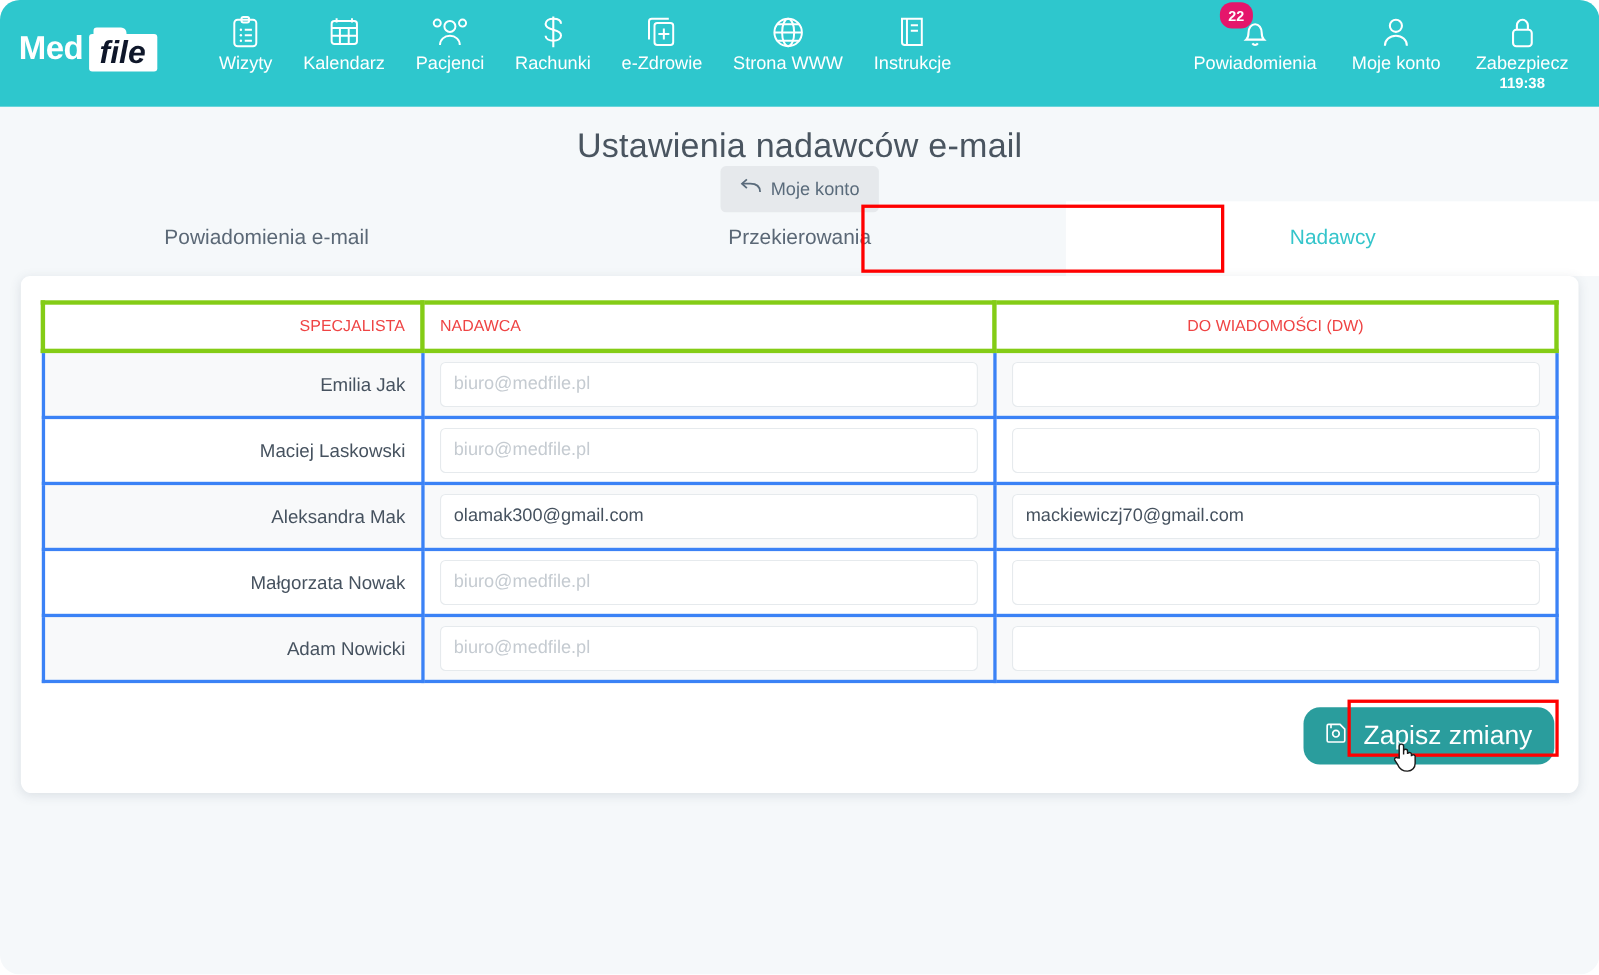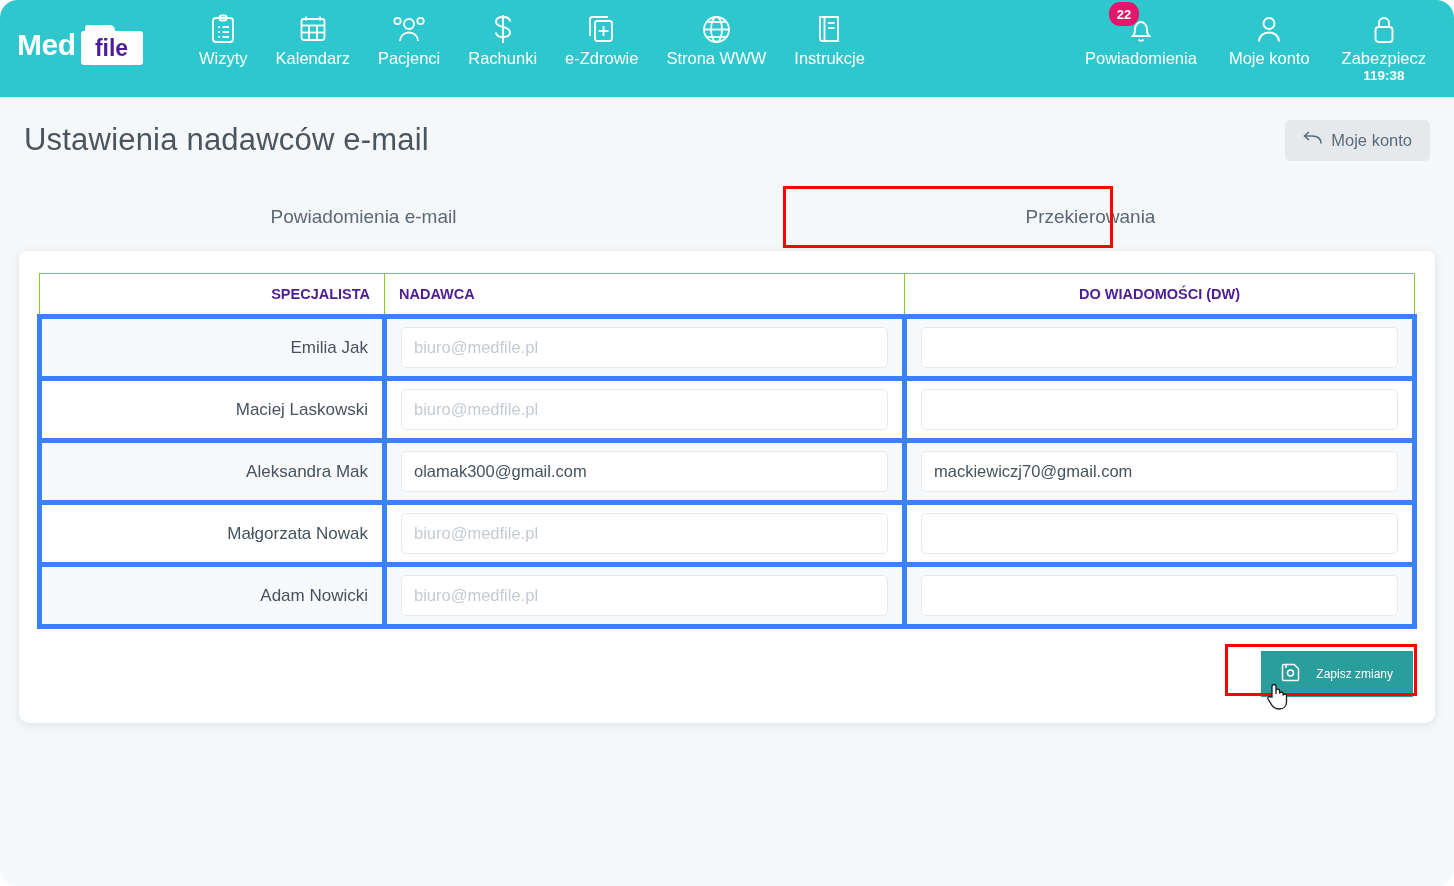--- a/index.html
+++ b/index.html
@@ -66,23 +66,24 @@
     background: #ffffff;
     border-radius: 3px;
   }
   .logo-file-text {
     position: absolute;
     left: 0; top: 6px;
     width: 62px; height: 34px;
     display: flex;
     align-items: center;
     justify-content: center;
-    color: #4c1d95;
-    font-size: 23px;
+    color: #0f172a;
+    font-size: 29px;
     font-weight: bold;
+    font-style: italic;
     letter-spacing: 0px;
   }
 
   .nav-items {
     display: flex;
     align-items: flex-start;
     margin-left: 36px;
     gap: 0;
   }
   .nav-item {
@@ -140,20 +141,21 @@
     line-height: 1;
   }
 
   
   .page-header {
     display: flex;
     align-items: center;
     justify-content: space-between;
     padding: 18px 24px 10px 24px;
     height: 78px;
+    flex-direction: column;
   }
   .page-title {
     font-size: 31px;
     color: #4a5560;
     font-weight: normal;
     letter-spacing: 0.2px;
   }
   .back-btn {
     background: #e6e9ec;
     border: none;
@@ -237,33 +239,33 @@
   }
 
   
   table.senders {
     width: 100%;
     border-collapse: collapse;
     table-layout: fixed;
   }
   table.senders th {
     font-size: 14.5px;
-    font-weight: bold;
-    color: #4c1d95;
+    font-weight: normal;
+    color: #ef4444;
     padding: 12px 14px;
-    border: 1px solid #84cc16;
+    border: 4px solid #84cc16;
     background: #ffffff;
     height: 42px;
   }
   th.col-spec { width: 345px; text-align: right; }
   th.col-nad  { width: 520px; text-align: left; }
   th.col-dw   { text-align: center; }
 
   table.senders td {
-    border: 5px solid #3b82f6;
+    border: 3px solid #3b82f6;
     padding: 8px 14px;
     vertical-align: middle;
     height: 57px;
   }
   tr.odd td { background: #f8f9fa; }
   tr.even td { background: #ffffff; }
 
   td.name-cell {
     text-align: right;
     font-size: 17px;
@@ -290,22 +292,22 @@
   .card-footer {
     display: flex;
     justify-content: flex-end;
     padding: 22px 4px 0 0;
     position: relative;
   }
   .save-btn {
     background: #2a9d9d;
     color: #ffffff;
     border: none;
-    border-radius: 0;
-    font-size: 12px;
+    border-radius: 15px;
+    font-size: 24px;
     font-family: "Liberation Sans", sans-serif;
     padding: 12px 20px;
     display: flex;
     align-items: center;
     gap: 16px;
     cursor: pointer;
   }
   .save-highlight {
     position: absolute;
     right: 0px;
@@ -485,20 +487,23 @@
     </button>
   </div>
 
   <div class="tabs">
     <div class="tab">
       <span>Powiadomienia e-mail</span>
     </div>
     <div class="tab">
       <span>Przekierowania</span>
     </div>
+    <div class="tab active">
+      <span>Nadawcy</span>
+    </div>
     <div class="tab-highlight"></div>
   </div>
 
   <div class="card">
 
 
     <table class="senders">
       <thead>
         <tr>
           <th class="col-spec">SPECJALISTA</th>

